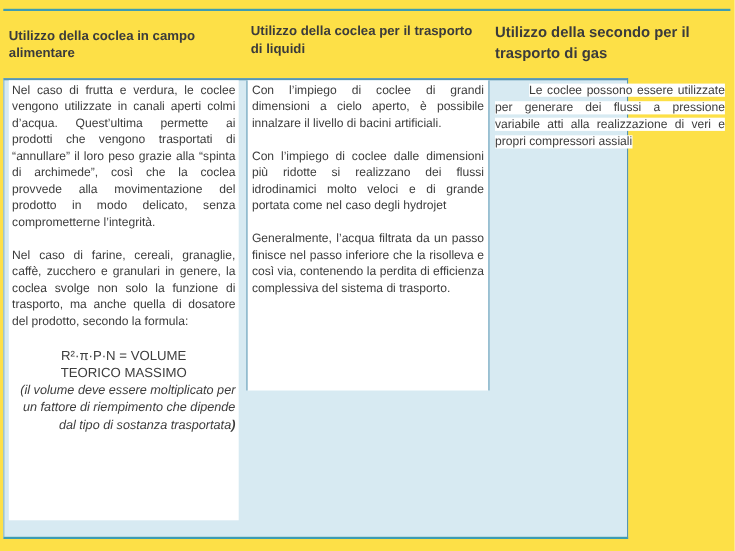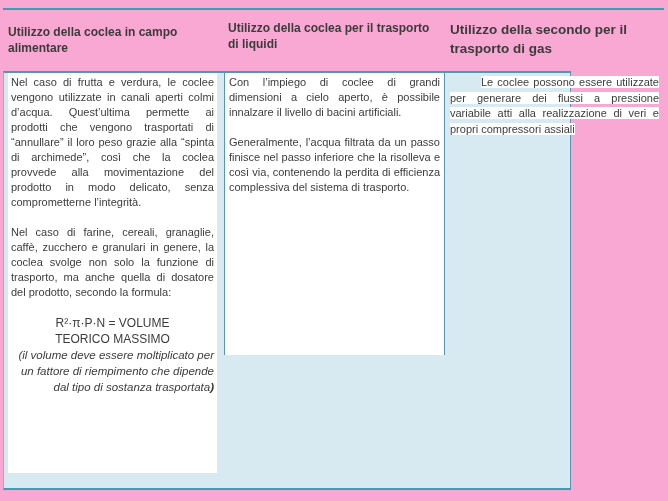--- a/index.html
+++ b/index.html
@@ -1,19 +1,19 @@
 <!DOCTYPE html>
 <html><head>
 <meta charset="utf-8">
 <style>
   html,body { margin:0; padding:0; background:#ffffff; }
   .page {
     position:relative;
     width:668px; height:501px;
-    background:#f9a8d4;
+    background:#fde047;
     font-family:"Liberation Sans", sans-serif;
     color:#3C3C3C;
     overflow:hidden;
   }
   .top-rule {
     position:absolute; left:3px; top:8px;
     width:661px; height:2px;
     background:#3D9DB3;
   }
   .hcol {
@@ -88,20 +88,21 @@
       <p>Nel caso di farine, cereali, granaglie, caffè, zucchero e granulari in genere, la coclea svolge non solo la funzione di trasporto, ma anche quella di dosatore del prodotto, secondo la formula:</p>
       <div class="formula">
         <div>R²·π·P·N = VOLUME</div>
         <div>TEORICO MASSIMO</div>
       </div>
       <div class="formula-note"><span>(il volume deve essere moltiplicato per un fattore di riempimento che dipende dal tipo di sostanza trasportata</span><span class="close-paren">)</span></div>
     </div>
 
     <div class="textbox box2">
       <p>Con l’impiego di coclee di grandi dimensioni a cielo aperto, è possibile innalzare il livello di bacini artificiali.</p>
+      <p>Con l’impiego di coclee dalle dimensioni più ridotte si realizzano dei flussi idrodinamici molto veloci e di grande portata come nel caso degli hydrojet</p>
       <p>Generalmente, l’acqua filtrata da un passo finisce nel passo inferiore che la risolleva e così via, contenendo la perdita di efficienza complessiva del sistema di trasporto.</p>
     </div>
 
     <p class="col3-par"><span class="hl">Le coclee possono essere utilizzate per generare dei flussi a pressione variabile atti alla realizzazione di veri e propri compressori assiali</span></p>
 
   </div>
 
 </div>
 
 </body></html>

